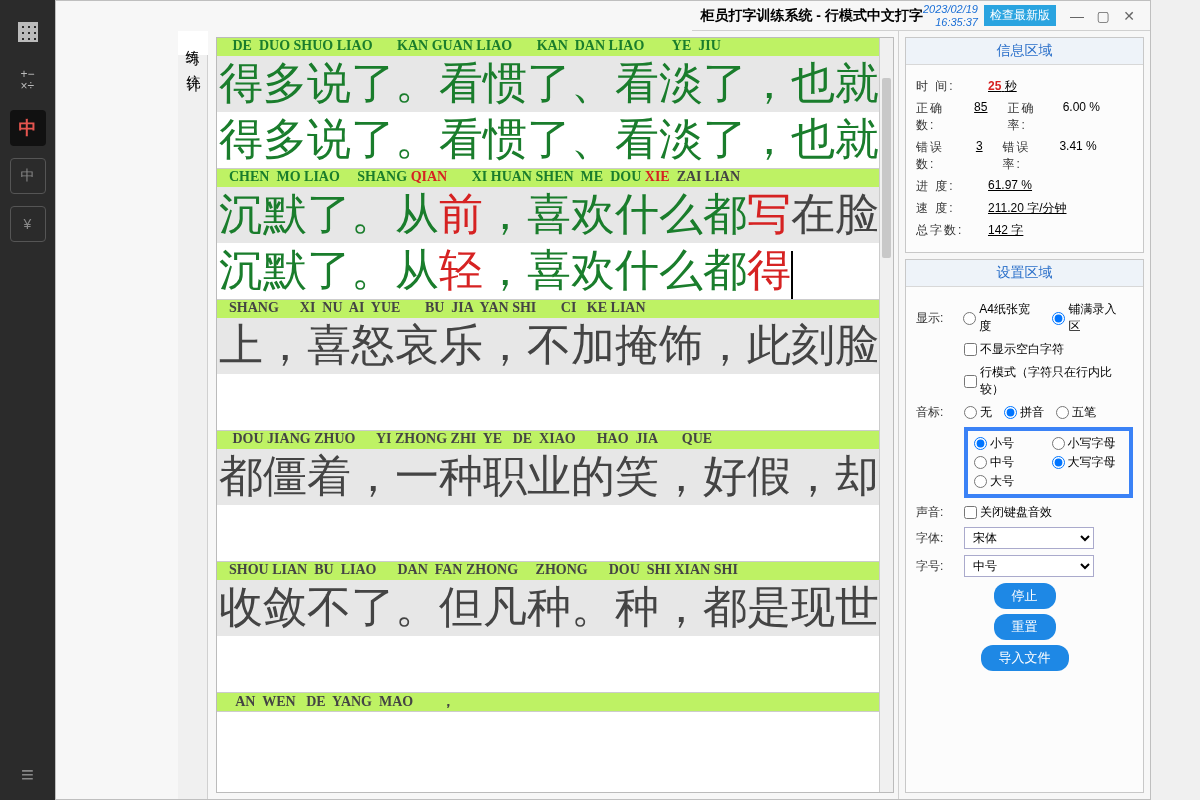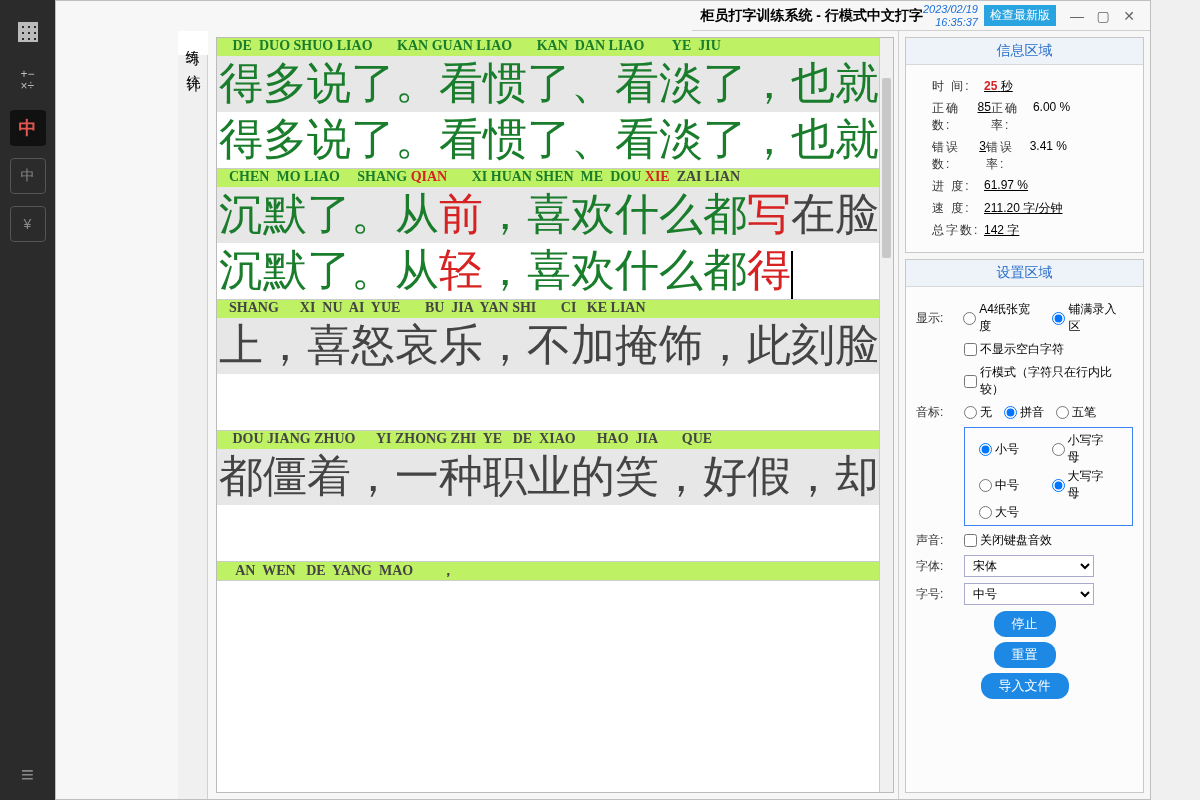--- a/index.html
+++ b/index.html
@@ -50,31 +50,31 @@
 .cursor { display: inline-block; border-left: 2px solid #000; height: 48px; vertical-align: middle; }
 .pinrow .tg { color: #1a7d2c; }
 .pinrow .tr { color: #d62222; }
 .pinrow .tk { color: #444; }
 
 
 .panel { width: 252px; border-left: 1px solid #d0d0d0; padding: 6px; font-size: 12px; display: flex; flex-direction: column; gap: 6px; overflow: hidden; }
 .card { border: 1px solid #c8c8c8; background: #fcfcfc; }
 .card h3 { background: #eef3f9; color: #2a6fc9; font-size: 14px; font-weight: normal; text-align: center; padding: 4px 0; border-bottom: 1px solid #d8d8d8; }
 .card .inner { padding: 8px 10px; }
-.statrow { display: flex; margin: 5px 16px; }
+.statrow { display: flex; margin: 5px 0; gap: 20px; }
 .statrow .lab { width: 52px; color: #333; letter-spacing: 2px; }
 .statrow .val { flex: 1; text-decoration: underline; }
 .statrow .val2 { width: 96px; }
 .red { color: #d62222; font-weight: bold; }
 
 .setrow { display: flex; align-items: center; margin: 6px 0; gap: 6px; }
 .setrow .slab { width: 42px; color: #333; }
 .radio, .chk { display: inline-flex; align-items: center; gap: 3px; margin-right: 6px; }
 .radio input, .chk input { margin: 0; }
-.subgroup { margin-left: 48px; border: 1px solid #3b82f6; padding: 4px 14px; display: grid; grid-template-columns: 1fr 1fr; gap: 2px 6px; }
+.subgroup { margin-left: 48px; border: 4px solid #3b82f6; padding: 4px 6px; display: grid; grid-template-columns: 1fr 1fr; gap: 2px 6px; }
 select { width: 130px; height: 22px; border: 1px solid #aac; background: #fff; font-size: 12px; padding: 0 4px; }
 .btnrow { display: flex; justify-content: center; margin: 5px 0; }
 .btn { background: #1e88e5; color: #fff; border: none; border-radius: 12px; padding: 4px 18px; font-size: 13px; }
 </style>
 </head>
 <body>
 
 <div class="rail">
   <div class="ic grid"></div>
   <div class="ic" style="font-size:12px;line-height:1;">+−<br>×÷</div>
@@ -127,20 +127,25 @@
               <div class="pinrow"><span class="tk">SHANG      XI  NU  AI  YUE       BU  JIA  YAN SHI       CI   KE LIAN</span></div>
               <div class="trow target"><span class="k">上，喜怒哀乐，不加掩饰，此刻脸</span></div>
               <div class="trow input"></div>
             </div>
             <div class="pairblock">
               <div class="pinrow"><span class="tk"> DOU JIANG ZHUO      YI ZHONG ZHI  YE   DE  XIAO      HAO  JIA       QUE</span></div>
               <div class="trow target"><span class="k">都僵着，一种职业的笑，好假，却</span></div>
               <div class="trow input"></div>
             </div>
             <div class="pairblock">
+              <div class="pinrow"><span class="tk">SHOU LIAN  BU  LIAO      DAN  FAN ZHONG     ZHONG      DOU  SHI XIAN SHI</span></div>
+              <div class="trow target"><span class="k">收敛不了。但凡种。种，都是现世</span></div>
+              <div class="trow input"></div>
+            </div>
+            <div class="pairblock">
               <div class="pinrow"><span class="tk">  AN  WEN   DE  YANG  MAO        ，</span></div>
             </div>
           </div>
         <div class="sbar">
             <div class="thumb"></div>
           </div>
       </div>
     </div>
 
     <div class="panel">

